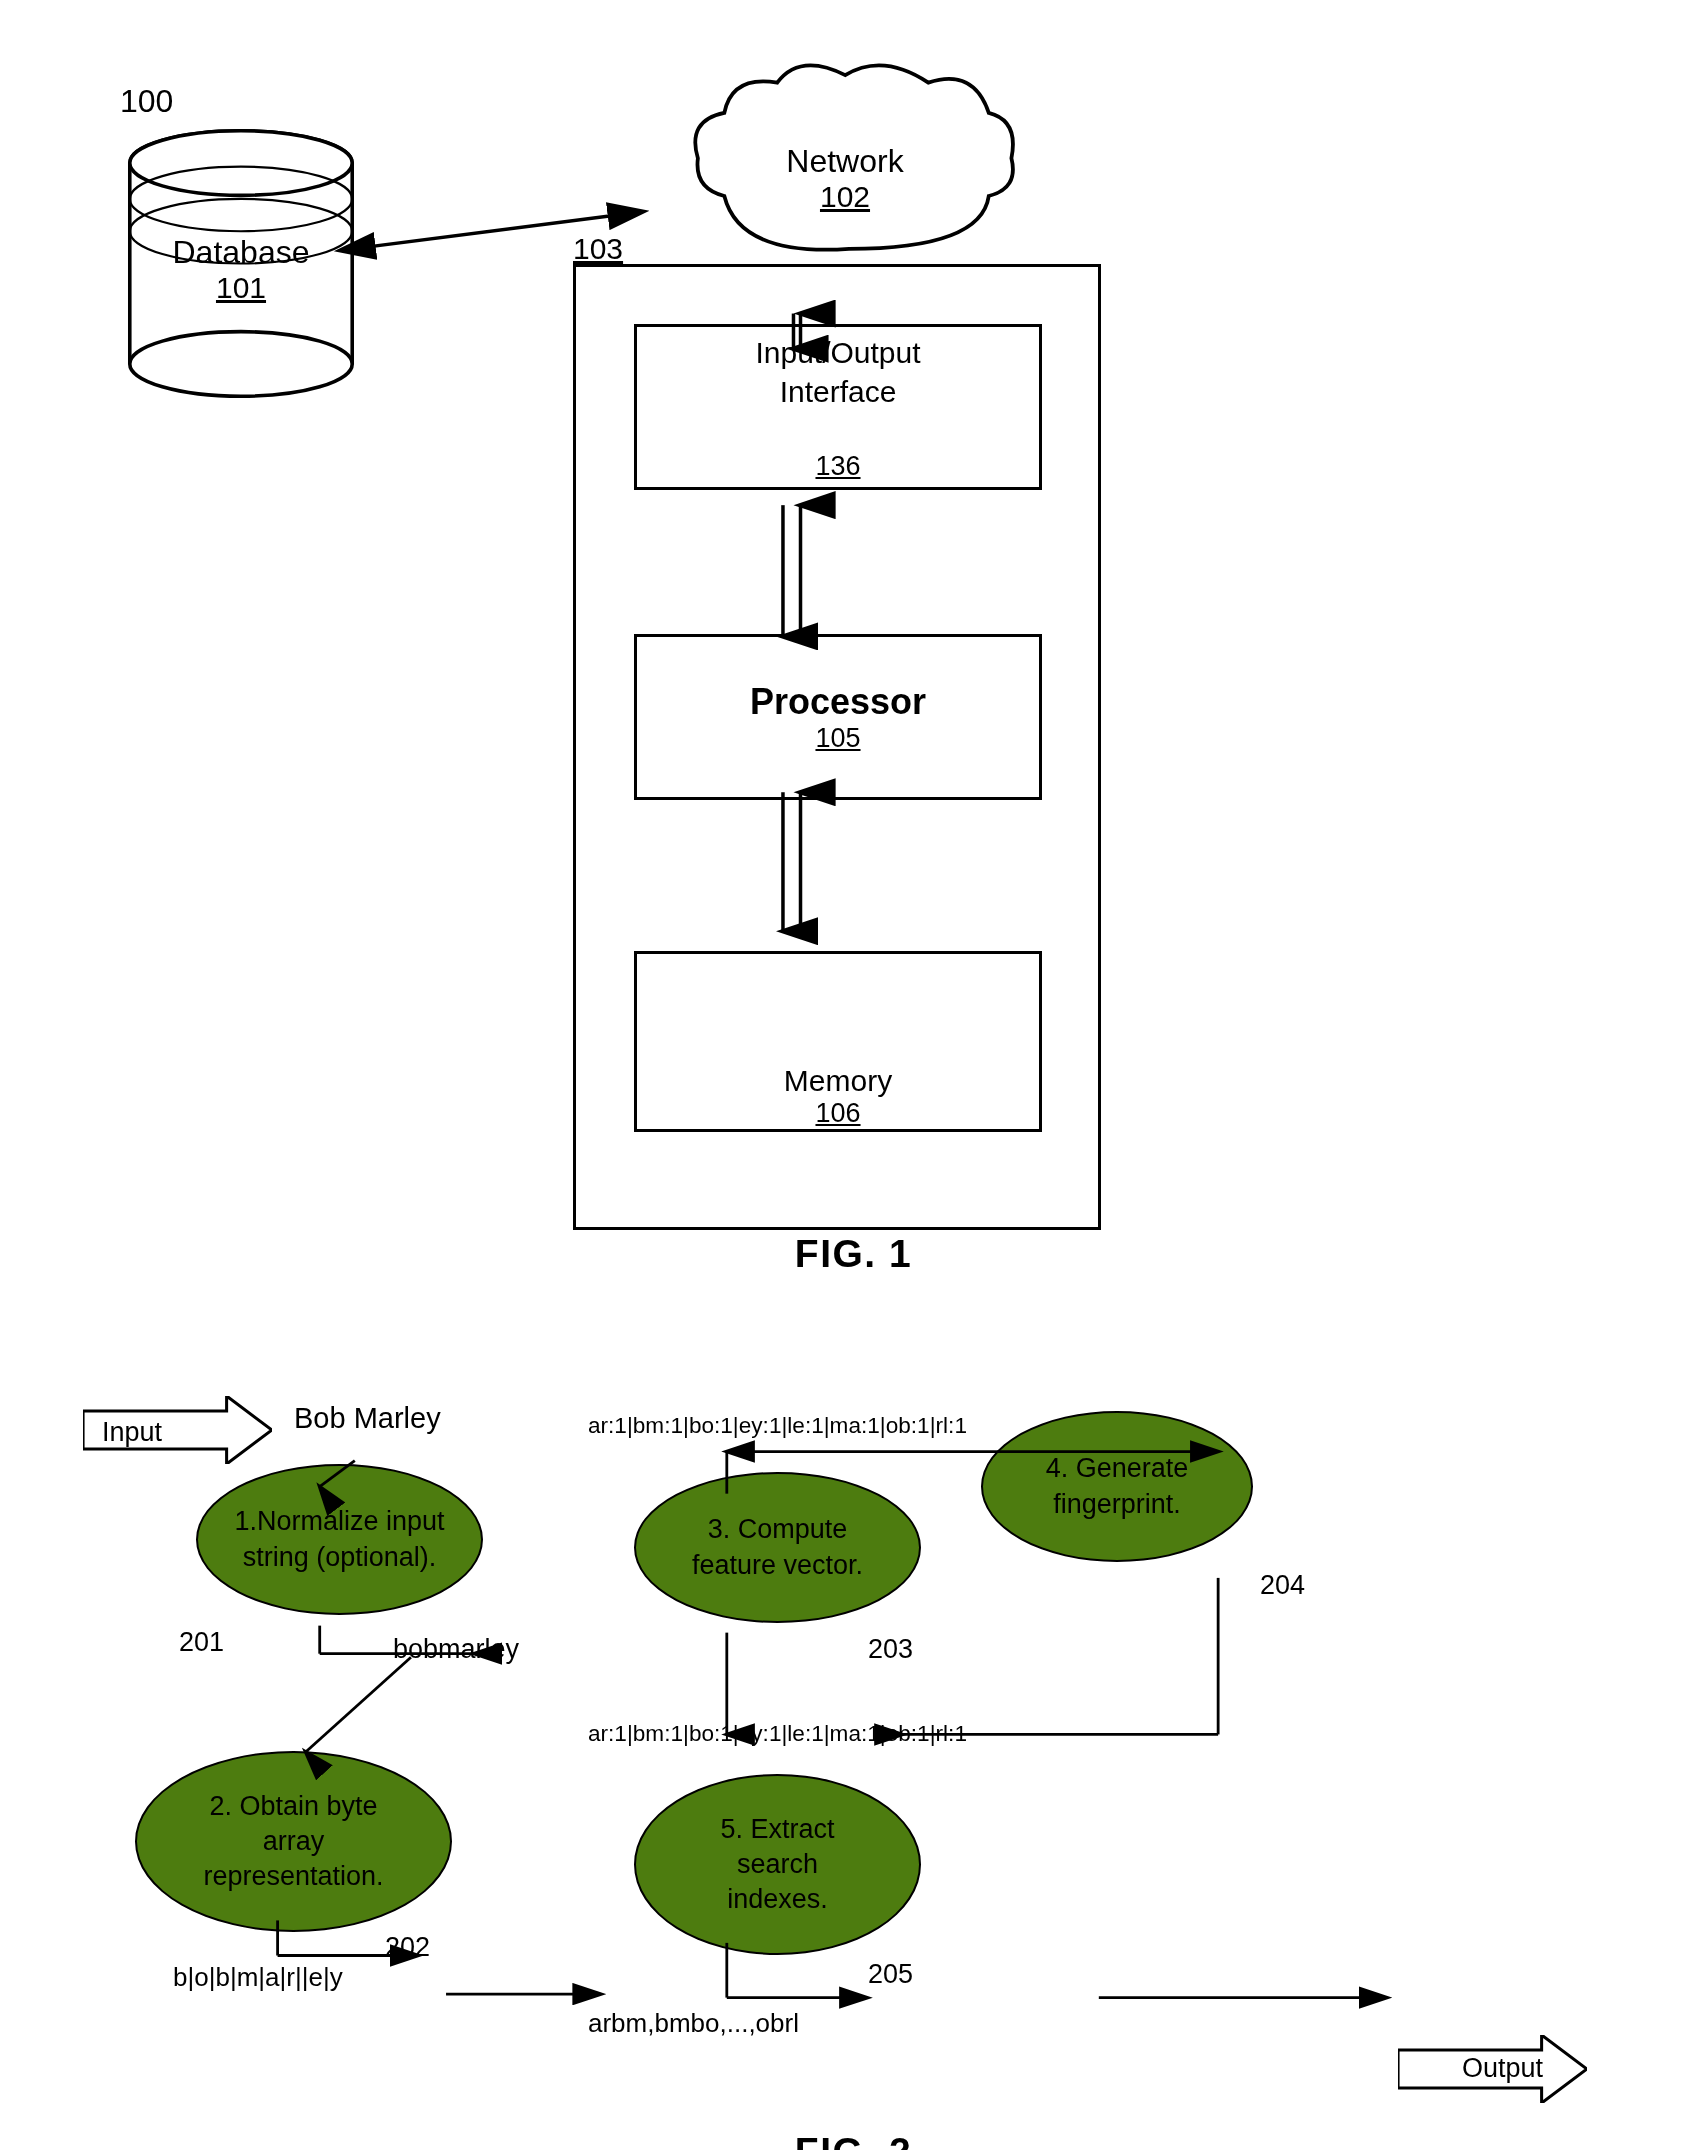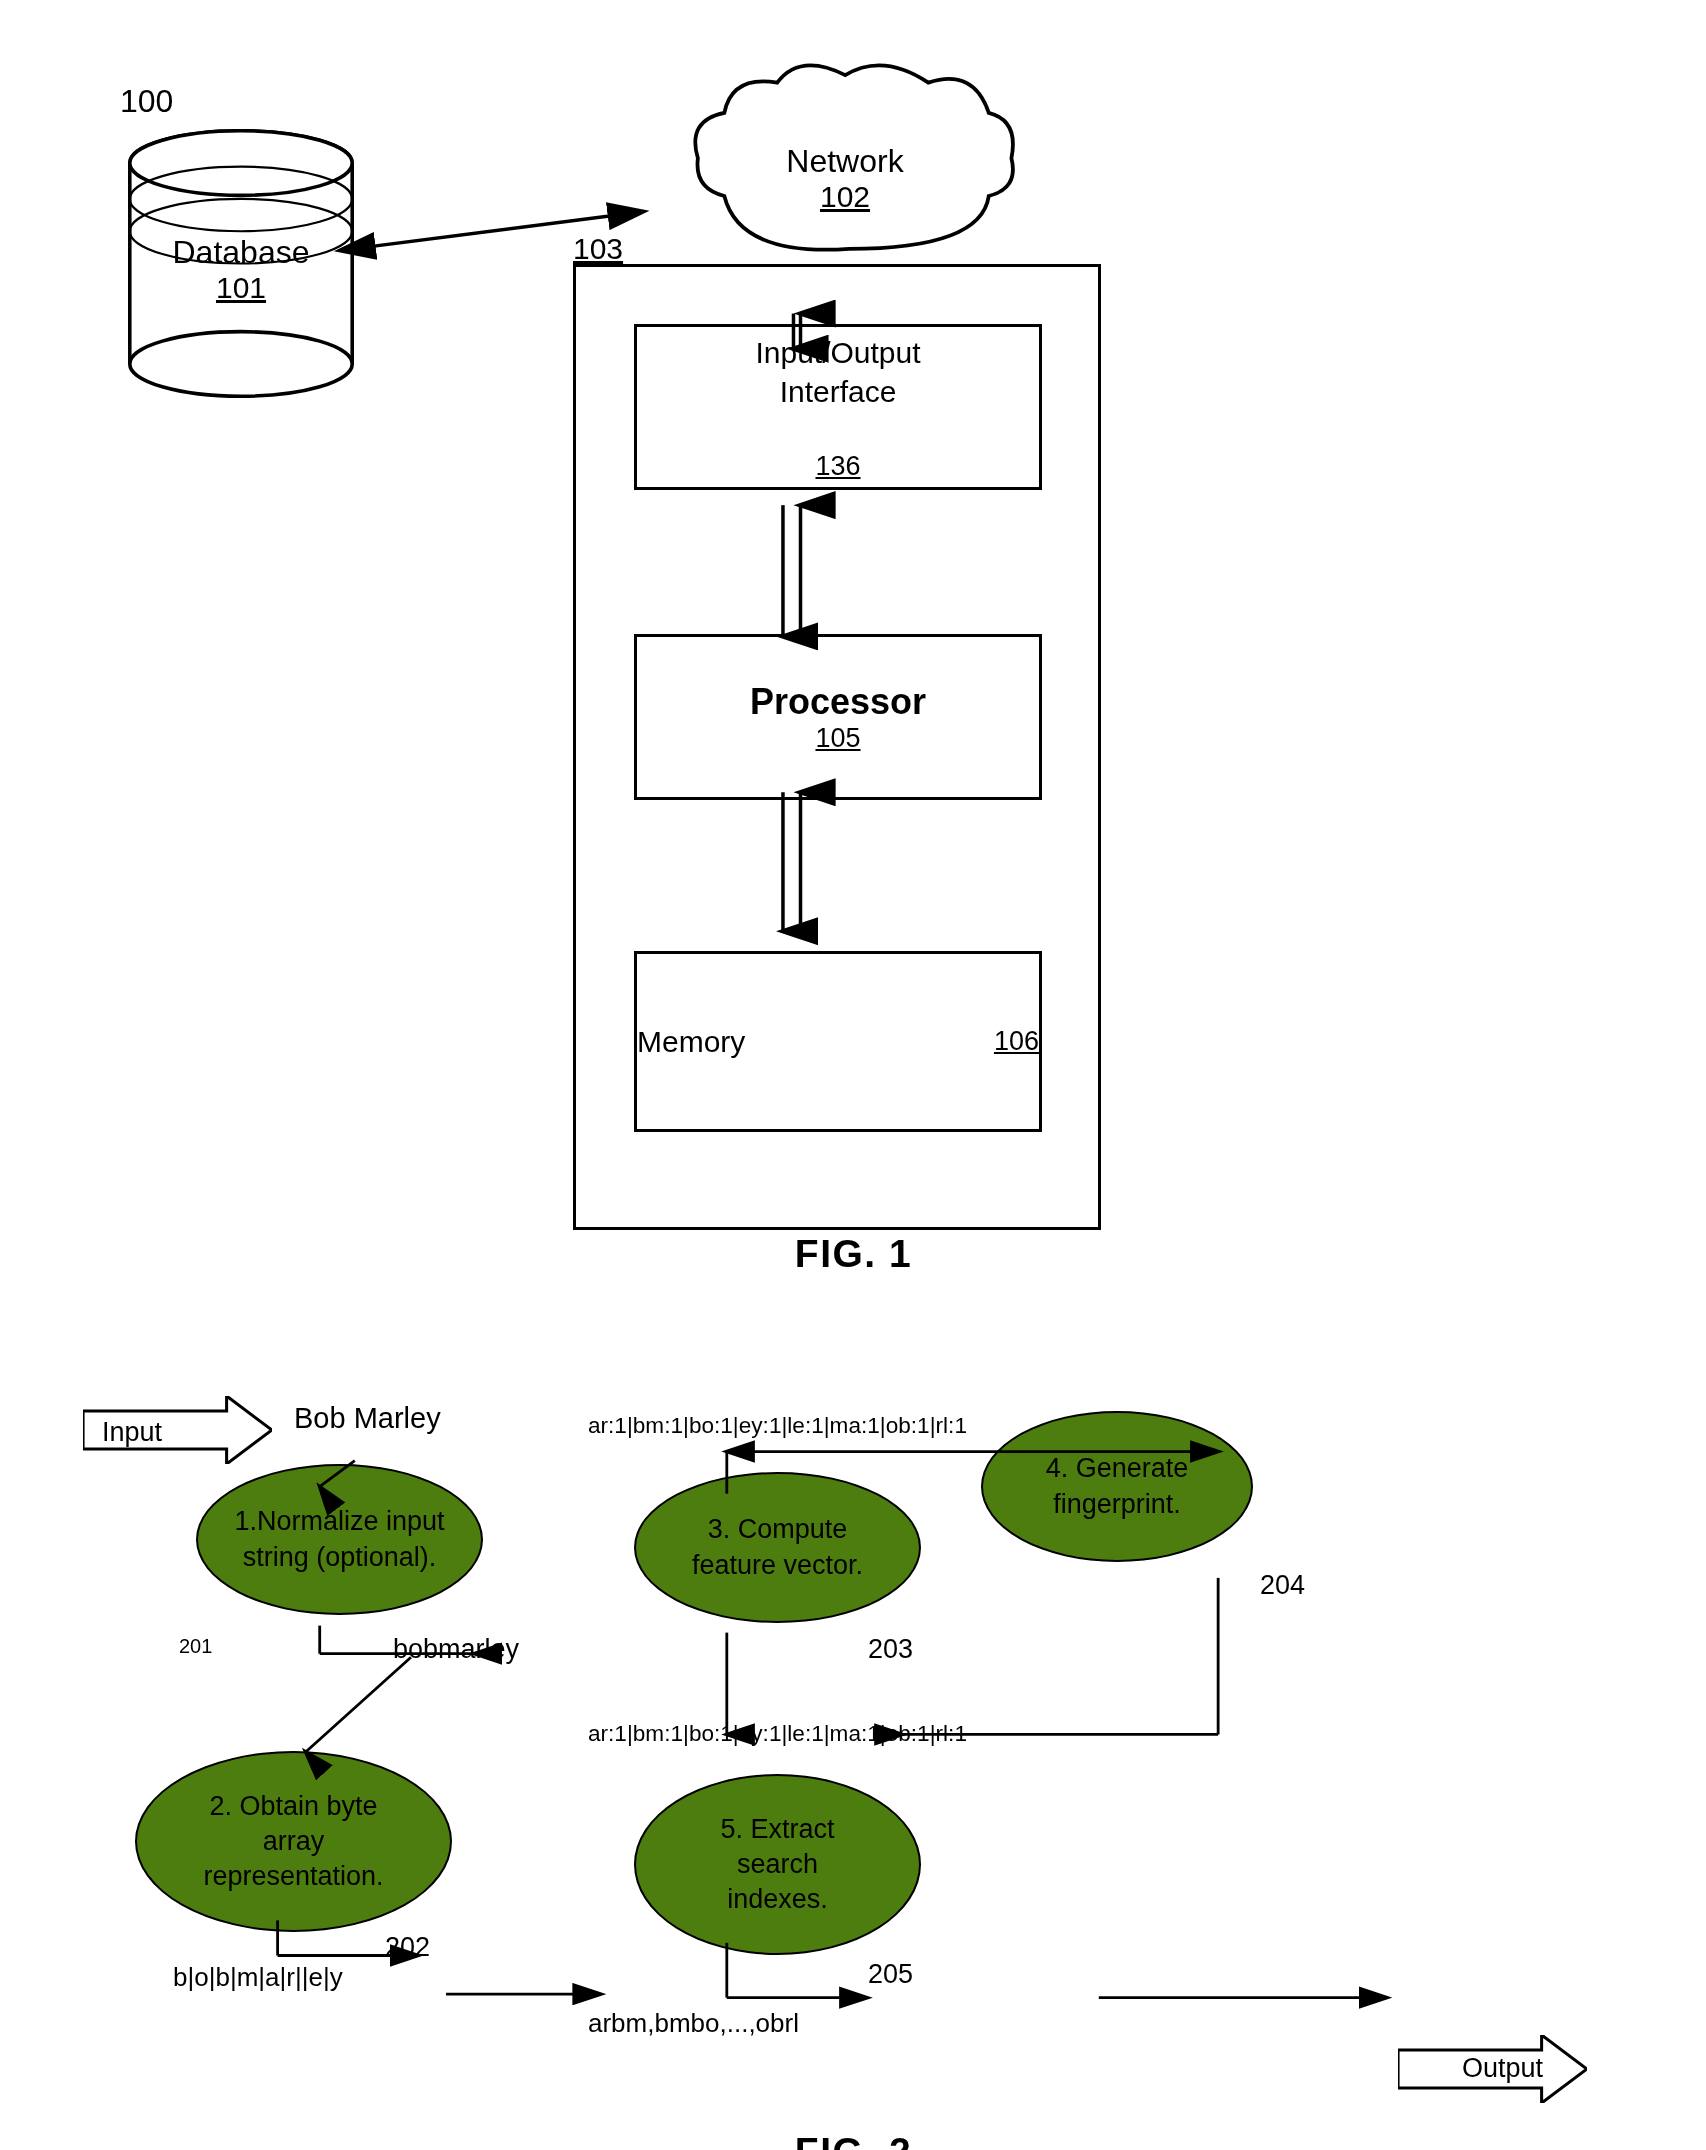--- a/index.html
+++ b/index.html
@@ -169,23 +169,23 @@
     }
 
     .memory-box {
       position: absolute;
       left: 574px;
       top: 906px;
       width: 408px;
       height: 181px;
       border: 3px solid #000;
       display: flex;
-      flex-direction: row;
+      flex-direction: column;
       align-items: center;
-      justify-content: space-between;
+      justify-content: flex-end;
     }
 
     .mem-label {
       font-size: 30px;
       text-align: center;
     }
 
     .mem-ref {
       font-size: 27px;
       text-decoration: underline;
@@ -395,21 +395,21 @@
       </svg>
     </div>
     <div style="position:absolute; left:42px; top:66px; font-size:27px; font-weight:normal;">Input</div>
 
     <div style="position:absolute; left:234px; top:51px; font-size:29px;">Bob Marley</div>
 
     <div class="ellipse-label step1-ellipse">
       <span>1.Normalize input<br>string (optional).</span>
     </div>
 
-    <div style="position:absolute; left:119px; top:284px; font-size:20px;">201</div>
+    <div style="position:absolute; left:119px; top:276px; font-size:27px;">201</div>
 
     <div style="position:absolute; left:317px; top:283px; font-size:27px;margin-left:16px;">bobmarley</div>
 
     <div class="ellipse-label step2-ellipse">
       <span>2. Obtain byte<br>array<br>representation.</span>
     </div>
 
     <div style="position:absolute; left:325px; top:581px; font-size:27px;">202</div>
 
     <div style="position:absolute; left:113px; top:611px; font-size:26px;">b|o|b|m|a|r||e|y</div>

